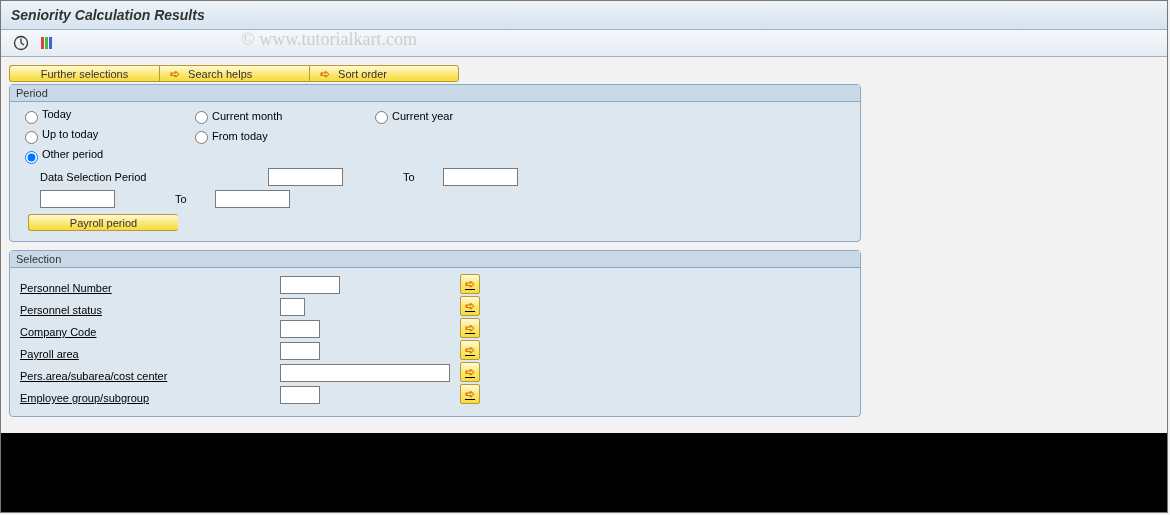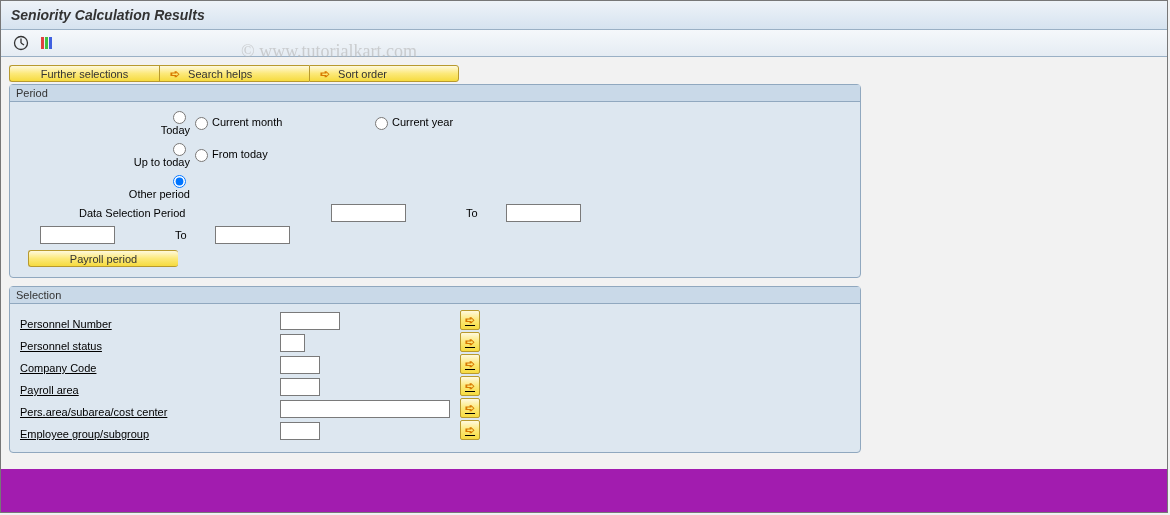--- a/index.html
+++ b/index.html
@@ -35,21 +35,21 @@
     .icon-btn {
       display: inline-flex;
       align-items: center;
       justify-content: center;
       width: 20px;
       height: 18px;
       cursor: pointer;
     }
     .watermark {
       position: absolute;
-      top: 40px;
+      top: 28px;
       left: 240px;
       color: rgba(180,180,180,0.6);
       font-size: 18px;
       font-family: Georgia, serif;
       pointer-events: none;
     }
     .content-area {
       background: #f2f2f2;
       padding: 8px;
     }
@@ -92,31 +92,31 @@
       font-size: 11px;
       color: #333;
     }
     .groupbox-body {
       padding: 6px 10px 10px 10px;
     }
     .radio-row {
       display: flex;
       margin-bottom: 4px;
     }
-    .radio-cell1 { width: 170px; display:flex; align-items:flex-end;flex-direction:column; }
+    .radio-cell1 { width: 170px; display:flex; align-items:flex-start; }
     .radio-cell2 { width: 180px; display:flex; align-items:center; }
     .radio-cell3 { display:flex; align-items:center; }
     .radio-cell1 input, .radio-cell2 input, .radio-cell3 input { margin-right: 4px; }
     .indent-row {
       display: flex;
       align-items: center;
       margin-bottom: 4px;
       margin-left: 20px;
     }
-    .indent-label { width: 252px; margin-left: 39px; }
+    .indent-label { width: 228px; }
     .txt {
       border: 1px solid #7a7a7a;
       background: #fff;
       height: 18px;
       font-size: 11px;
       padding: 1px 3px;
     }
     .txt.w75 { width: 75px; }
     .txt.w60 { width: 60px; }
     .txt.w45 { width: 40px; }
@@ -138,21 +138,21 @@
       height: 20px;
       display: inline-flex;
       align-items: center;
       justify-content: center;
       cursor: pointer;
       border-radius: 2px;
     }
     .payroll-btn-wrap { margin-left: 8px; margin-top: 6px; }
     .outer-frame {
       border: 1px solid #777;
-      background: #a21caf;
+      background: #000000;
       position: relative;
       width: 1168px;
       height: 513px;
     }
   </style>
 </head>
 <body>
 
 <div class="outer-frame">
 

